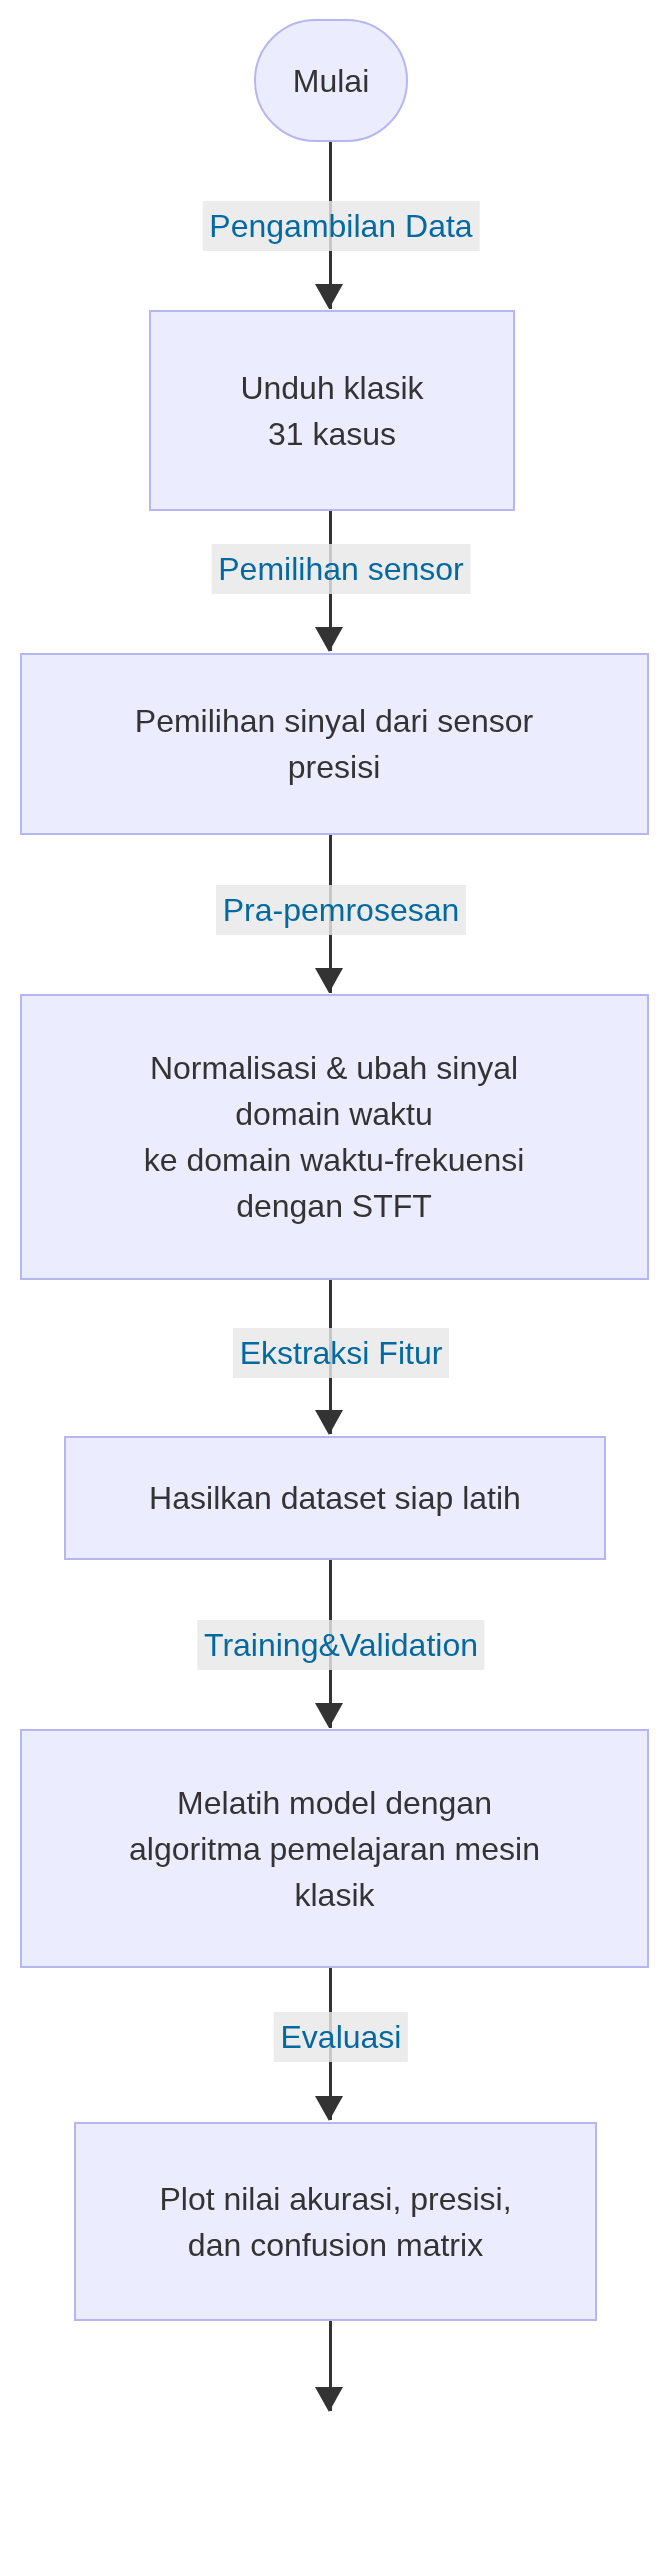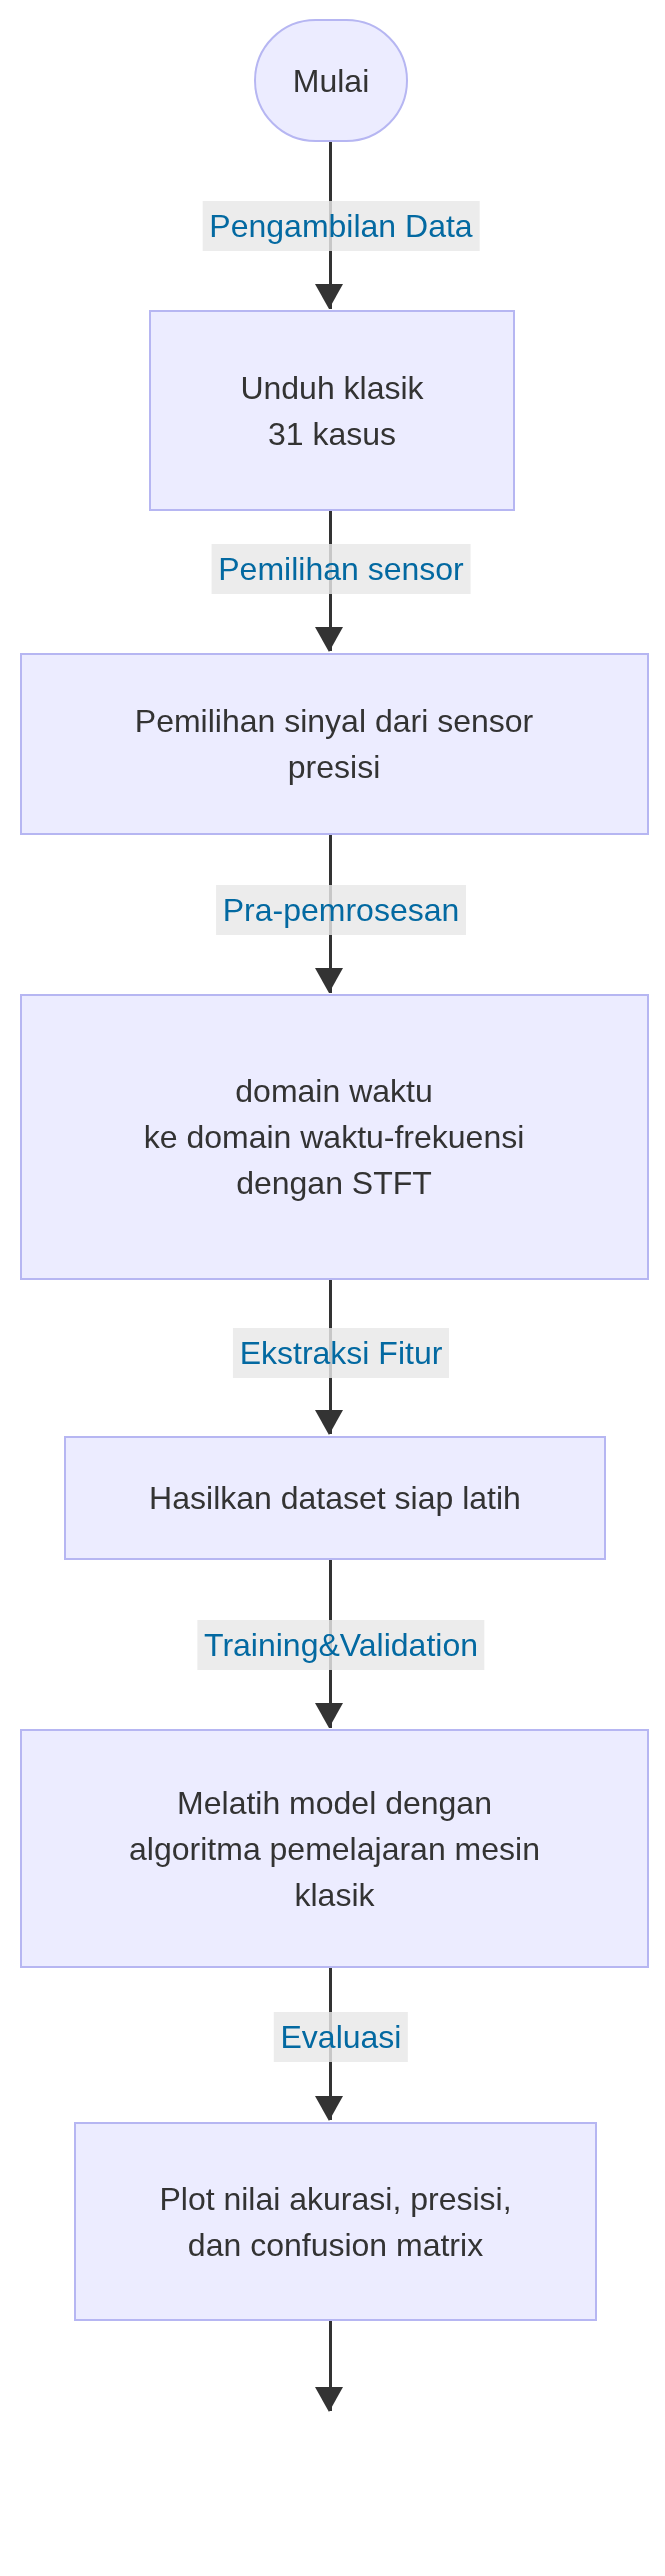--- a/index.html
+++ b/index.html
@@ -101,20 +101,21 @@
     <span>Unduh klasik</span>
     <span>31 kasus</span>
   </div>
 
   <div class="node" style="left:19.5px;top:653px;width:629px;height:182px">
     <span>Pemilihan sinyal dari sensor</span>
     <span>presisi</span>
   </div>
 
   <div class="node" style="left:19.5px;top:994px;width:629px;height:286px">
+    <span>Normalisasi &amp; ubah sinyal</span>
     <span>domain waktu</span>
     <span>ke domain waktu-frekuensi</span>
     <span>dengan STFT</span>
   </div>
 
   <div class="node" style="left:64px;top:1436px;width:542px;height:124px">
     <span>Hasilkan dataset siap latih</span>
   </div>
 
   <div class="node" style="left:20px;top:1729px;width:629px;height:239px">

